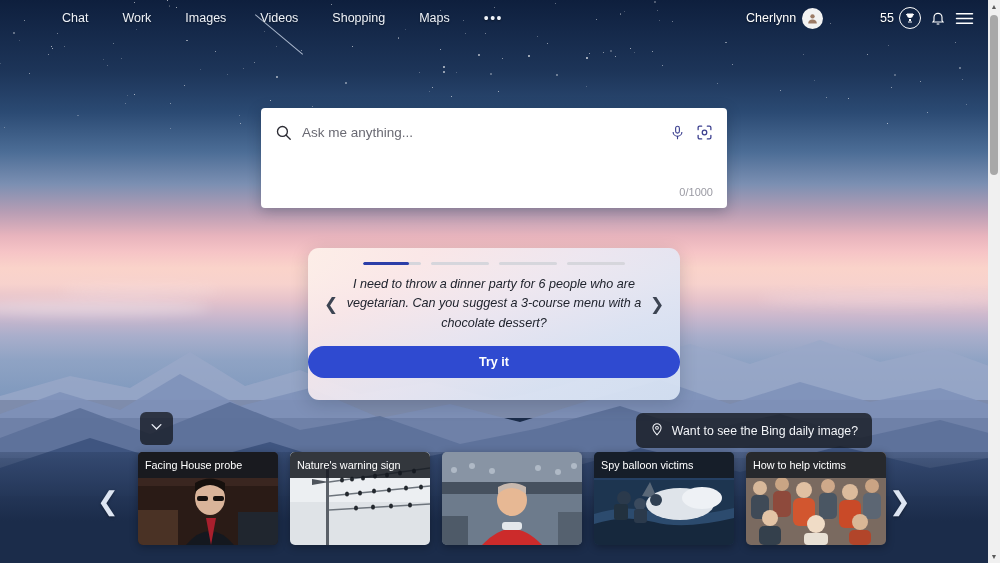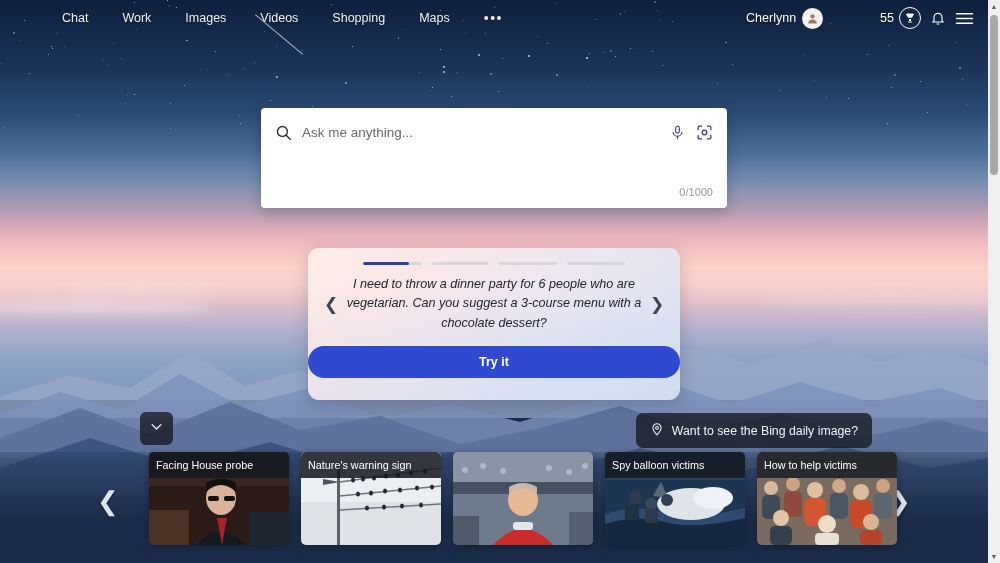--- a/index.html
+++ b/index.html
@@ -170,21 +170,21 @@
   #collapse-btn {
     position: absolute; left: 140px; top: 412px;
     width: 33px; height: 33px; border-radius: 6px;
     background: rgba(22,26,34,.78); color: #e9edf4;
     display: flex; align-items: center; justify-content: center;
     cursor: pointer; z-index: 26;
   }
 
   
   #news {
-    position: absolute; left: 149px; top: 452px;
+    position: absolute; left: 138px; top: 452px;
     display: flex; gap: 12px; z-index: 26;
   }
   .card {
     width: 140px; height: 93px; border-radius: 5px;
     overflow: hidden; position: relative; cursor: pointer;
     box-shadow: 0 2px 8px rgba(0,0,0,.32);
   }
   .card-title {
     position: absolute; left: 0; right: 0; top: 0; height: 26px;
     background: rgba(20,24,32,.86); color: #ffffff;

